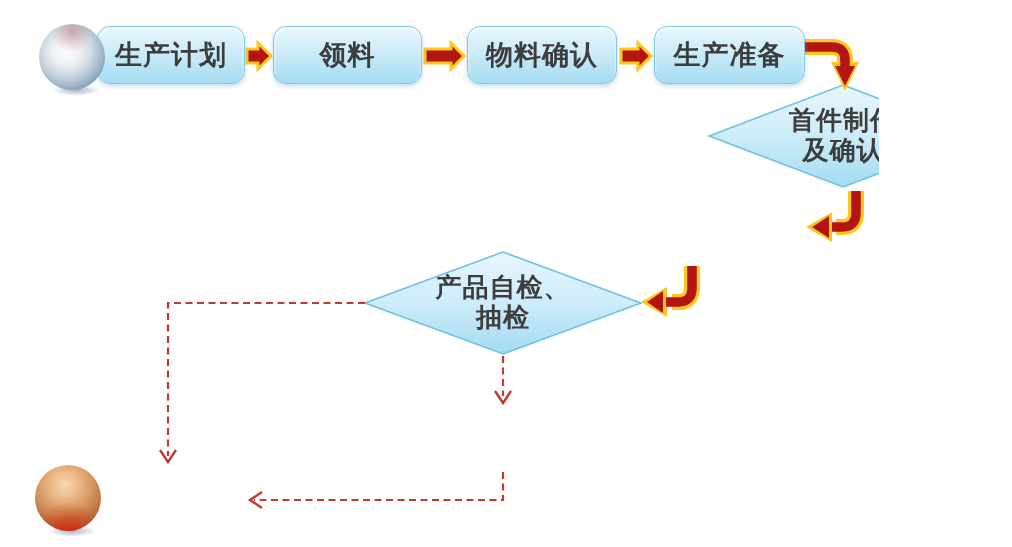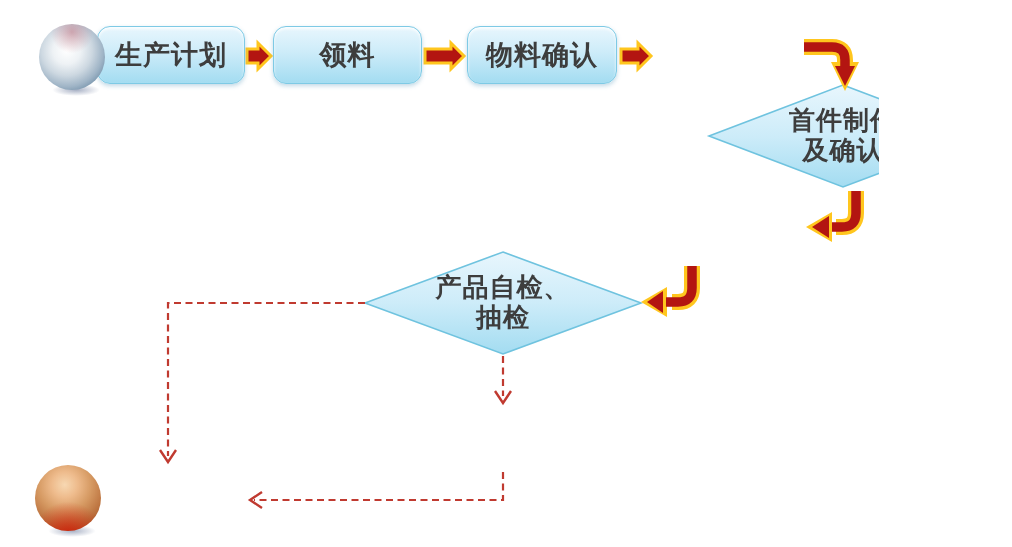--- a/index.html
+++ b/index.html
@@ -118,20 +118,23 @@
   </div>
 
   <div class="node-box" style="left:273px;top:26px;width:149px;height:58px">
     <span class="node-label">领料</span>
   </div>
 
   <div class="node-box" style="left:467px;top:26px;width:150px;height:58px">
     <span class="node-label">物料确认</span>
   </div>
 
+  <div class="node-box" style="left:654px;top:26px;width:151px;height:58px">
+    <span class="node-label">生产准备</span>
+  </div>
 
 
 
 
   <div class="diamond-label" style="left:743px;top:102px;width:200px;height:68px">首件制作
 及确认</div>
 
   <div class="diamond-label" style="left:403px;top:269px;width:200px;height:68px">产品自检、
 抽检</div>
 

